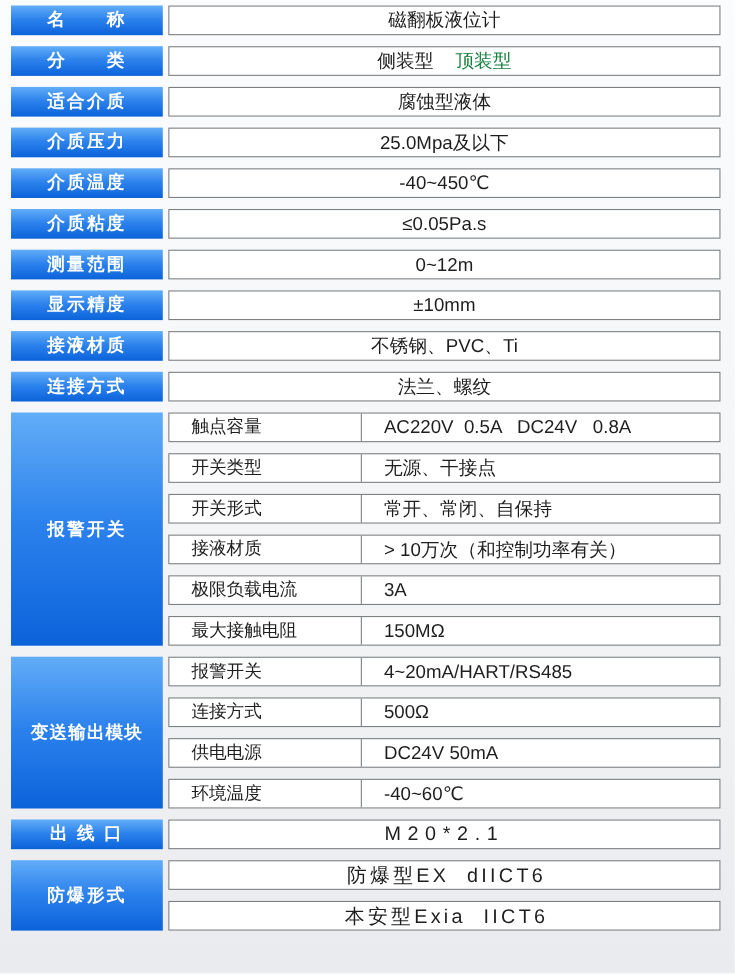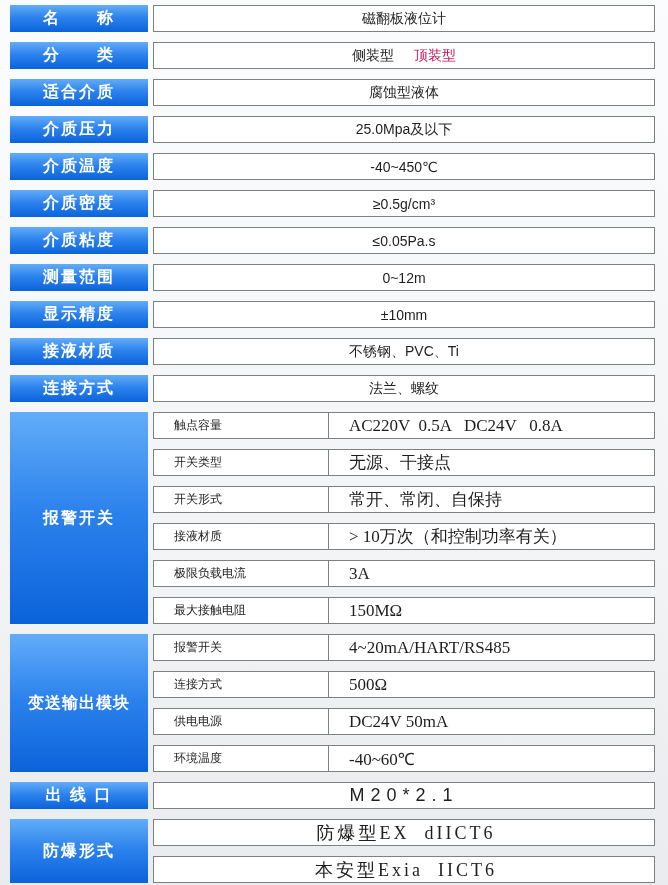--- a/index.html
+++ b/index.html
@@ -36,54 +36,53 @@
   }
   .label.tight { letter-spacing: 1px; font-size: 16px; }
 
   .cell {
     flex: 1;
     background: #ffffff;
     border: 1px solid #7d8184;
     display: flex;
     align-items: center;
     justify-content: center;
-    font-size: 14px;
+    font-size: 17px;
     color: #1e1e1e;
     white-space: pre;
   }
 
-  .secondary { color: #be185d; margin-left: 20px; }
+  .secondary { color: #15803d; margin-left: 20px; }
 
   .subrows { flex: 1; display: flex; flex-direction: column; gap: 10px; }
   .subrow {
     height: 27px;
     background: #ffffff;
     border: 1px solid #7d8184;
     display: flex;
     align-items: stretch;
   }
   .subname {
     flex: 0 0 175px;
     border-right: 1px solid #7d8184;
     display: flex;
     align-items: center;
     padding-left: 20px;
-    font-size: 12px;
+    font-size: 16px;
     color: #1e1e1e;
     white-space: pre;
   }
   .subvalue {
     flex: 1;
     display: flex;
     align-items: center;
     padding-left: 20px;
     font-size: 17px;
     color: #1e1e1e;
     white-space: pre;
-    font-family: Liberation Serif, serif;
   }
 
   .centercell {
     justify-content: center;
     padding-left: 4px;
     font-size: 18px;
     letter-spacing: 3px;
   }
   .outlet-value { letter-spacing: 6px; font-size: 18px; }
 </style>
@@ -113,24 +112,20 @@
   <div class="row">
     <div class="label">介质压力</div>
     <div class="cell">25.0Mpa及以下</div>
   </div>
 
   <div class="row">
     <div class="label">介质温度</div>
     <div class="cell">-40~450℃</div>
   </div>
 
-  <div class="row">
-    <div class="label">介质密度</div>
-    <div class="cell">≥0.5g/cm³</div>
-  </div>
 
   <div class="row">
     <div class="label">介质粘度</div>
     <div class="cell">≤0.05Pa.s</div>
   </div>
 
   <div class="row">
     <div class="label">测量范围</div>
     <div class="cell">0~12m</div>
   </div>

